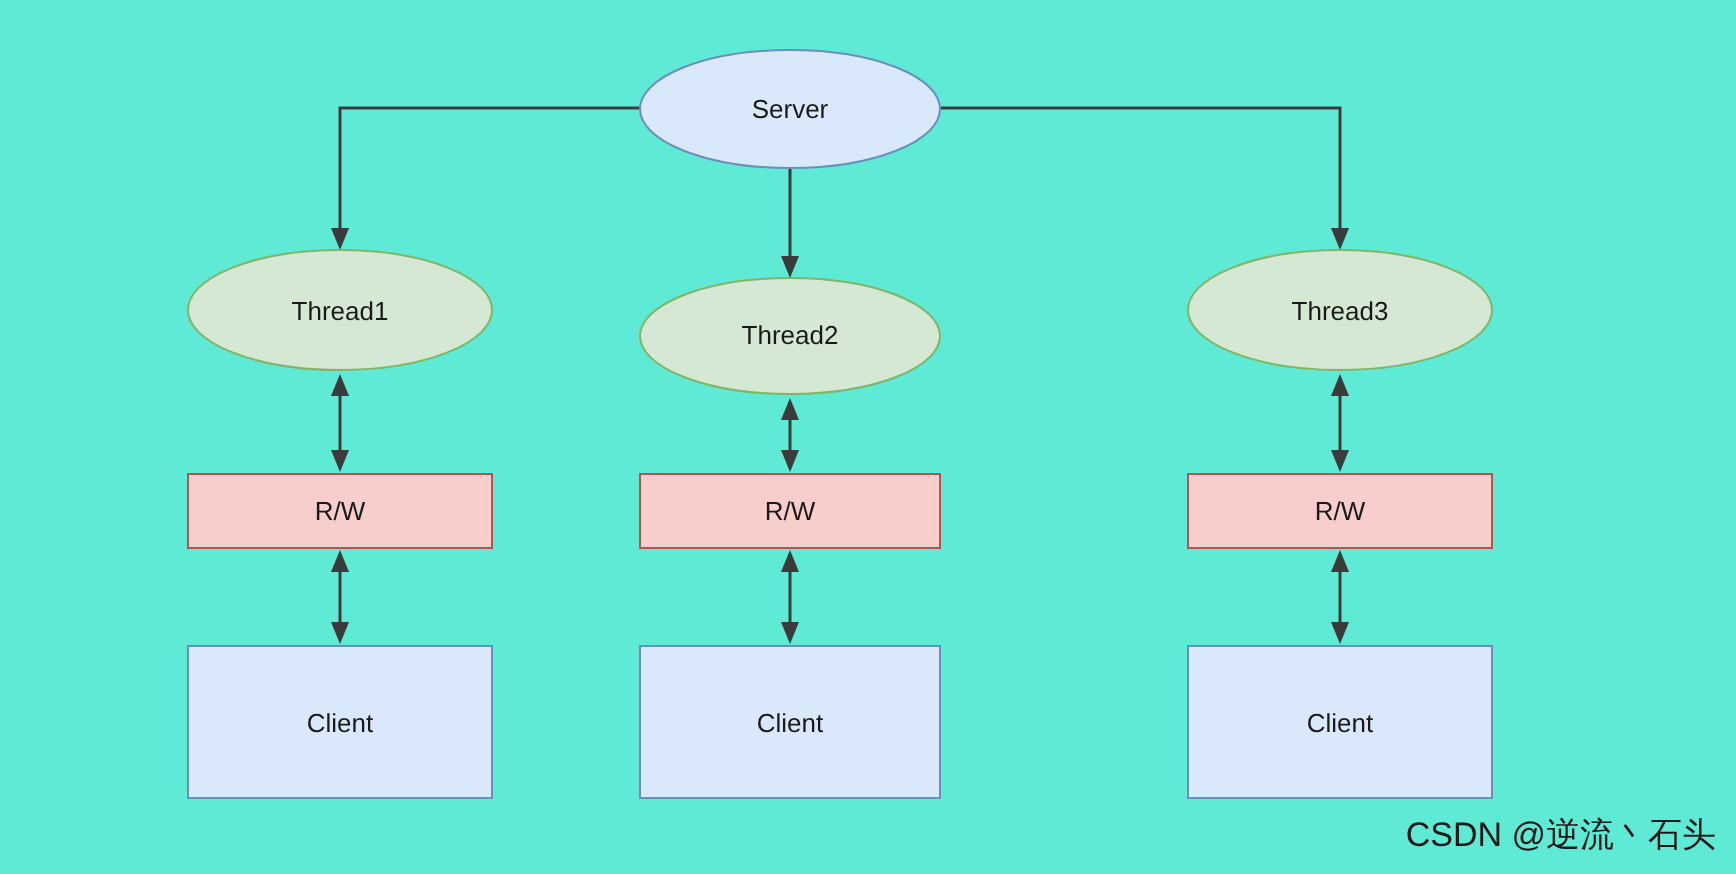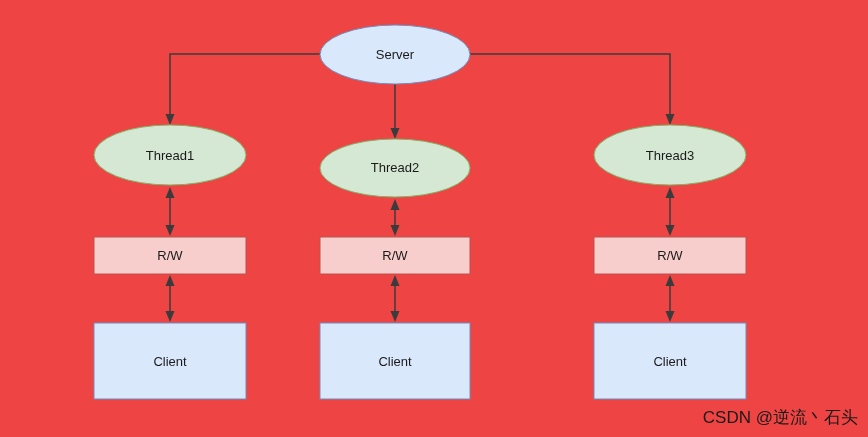--- a/index.html
+++ b/index.html
@@ -5,21 +5,21 @@
   html, body {
     margin: 0;
     padding: 0;
     background: #ffffff;
     font-family: "Liberation Sans", sans-serif;
   }
   .canvas {
     position: relative;
     width: 868px;
     height: 437px;
-    background: #ef4444;
+    background: #5eead4;
     overflow: hidden;
   }
   svg text {
     font-family: "Liberation Sans", sans-serif;
     font-size: 13px;
     fill: #1a1a1a;
     text-anchor: middle;
   }
   svg text.watermark {
     font-size: 17px;

